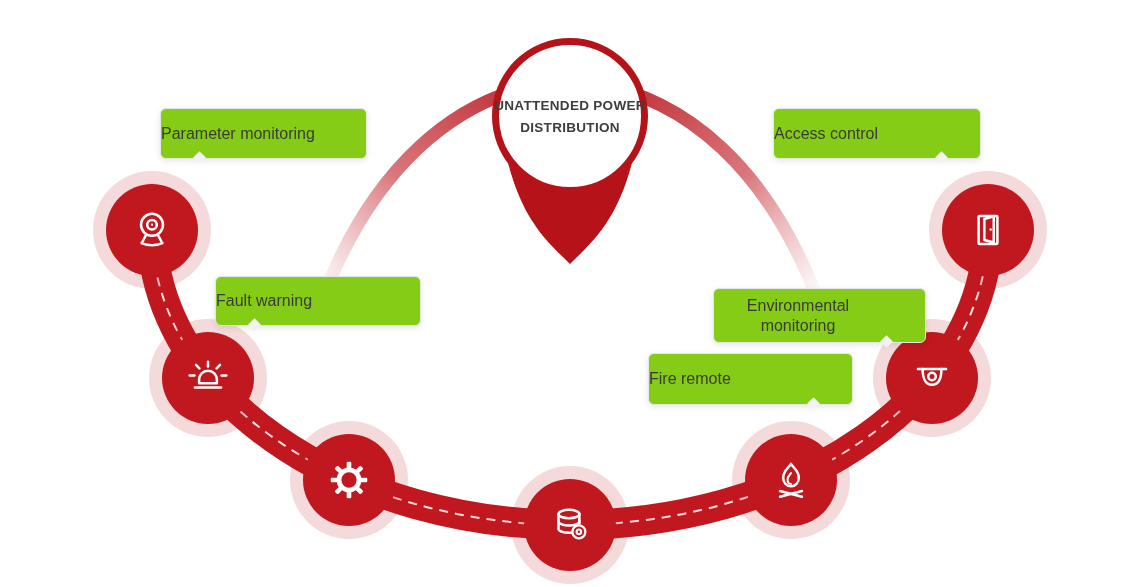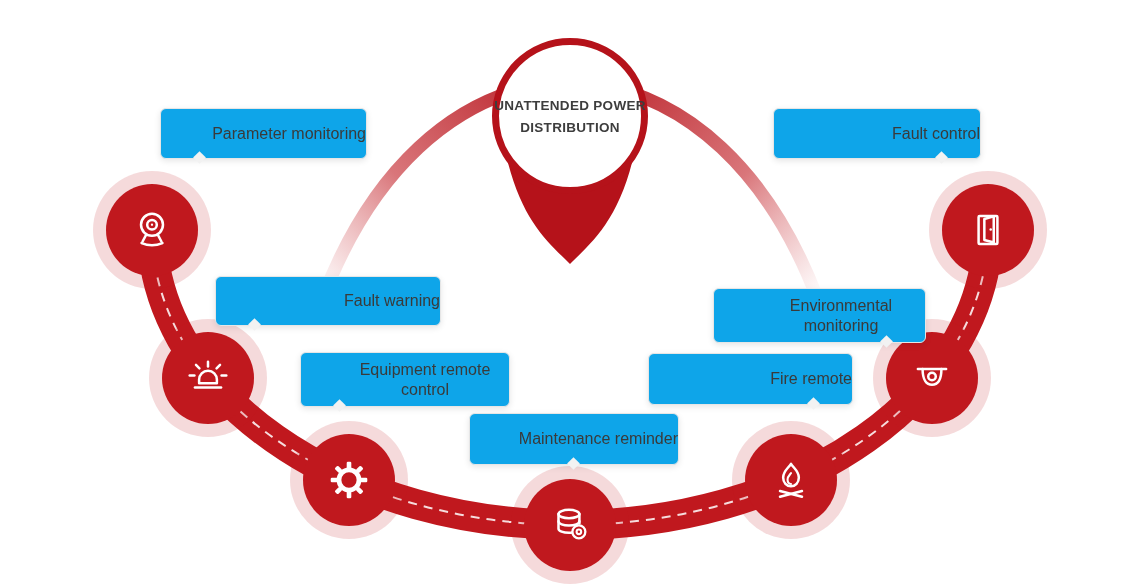--- a/index.html
+++ b/index.html
@@ -26,24 +26,24 @@
     display:flex; align-items:center; justify-content:center;
   }
   .disc {
     width:92px; height:92px; border-radius:50%; background:#c0181e;
     display:flex; align-items:center; justify-content:center;
   }
 
   
   .label {
     position:absolute; z-index:6;
-    background:#0ea5e9; border:1px solid #e6e6e6; border-radius:6px;
+    background:#84cc16; border:1px solid #e6e6e6; border-radius:6px;
     box-shadow:0 2px 6px rgba(0,0,0,0.10);
     color:#3a3a3a; font-size:16px;
-    display:flex; align-items:center; justify-content:flex-end; text-align:center;
+    display:flex; align-items:center; justify-content:flex-start; text-align:center;
   }
   .label::after {
     content:""; position:absolute; width:9px; height:9px; background:#f2f2f2;
     transform:rotate(45deg); bottom:-4px;
   }
   .tail-bl::after { left:34px; }
   .tail-bc::after { left:50%; margin-left:-5px; }
   .tail-br::after { right:34px; }
   .one-line span { white-space:nowrap; }
   .two-line { line-height:1.22; }
@@ -179,36 +179,30 @@
         </svg>
       </div>
     </div>
   </div>
 
   <div class="label one-line tail-bl" style="left:160px; top:108px; width:205px; height:49px;">
     <span>Parameter monitoring</span>
   </div>
 
   <div class="label one-line tail-br" style="left:773px; top:108px; width:206px; height:49px;">
-    <span>Fault control</span>
-  </div>
-
-  <div class="label one-line tail-bl" style="left:215px; top:276px; width:204px; height:48px;padding-left:20px;">
+    <span>Access control</span>
+  </div>
+
+  <div class="label one-line tail-bl" style="left:215px; top:276px; width:204px; height:48px;">
     <span>Fault warning</span>
   </div>
 
   <div class="label two-line tail-br" style="left:713px; top:288px; width:211px; height:53px;">
     <span>Environmental monitoring</span>
   </div>
 
-  <div class="label two-line tail-bl" style="left:300px; top:352px; width:208px; height:53px;">
-    <span>Equipment remote control</span>
-  </div>
 
   <div class="label one-line tail-br" style="left:648px; top:353px; width:203px; height:50px;">
     <span>Fire remote</span>
   </div>
 
-  <div class="label one-line tail-bc" style="left:469px; top:413px; width:208px; height:50px;">
-    <span>Maintenance reminder</span>
-  </div>
 
 </div>
 
 </body></html>

